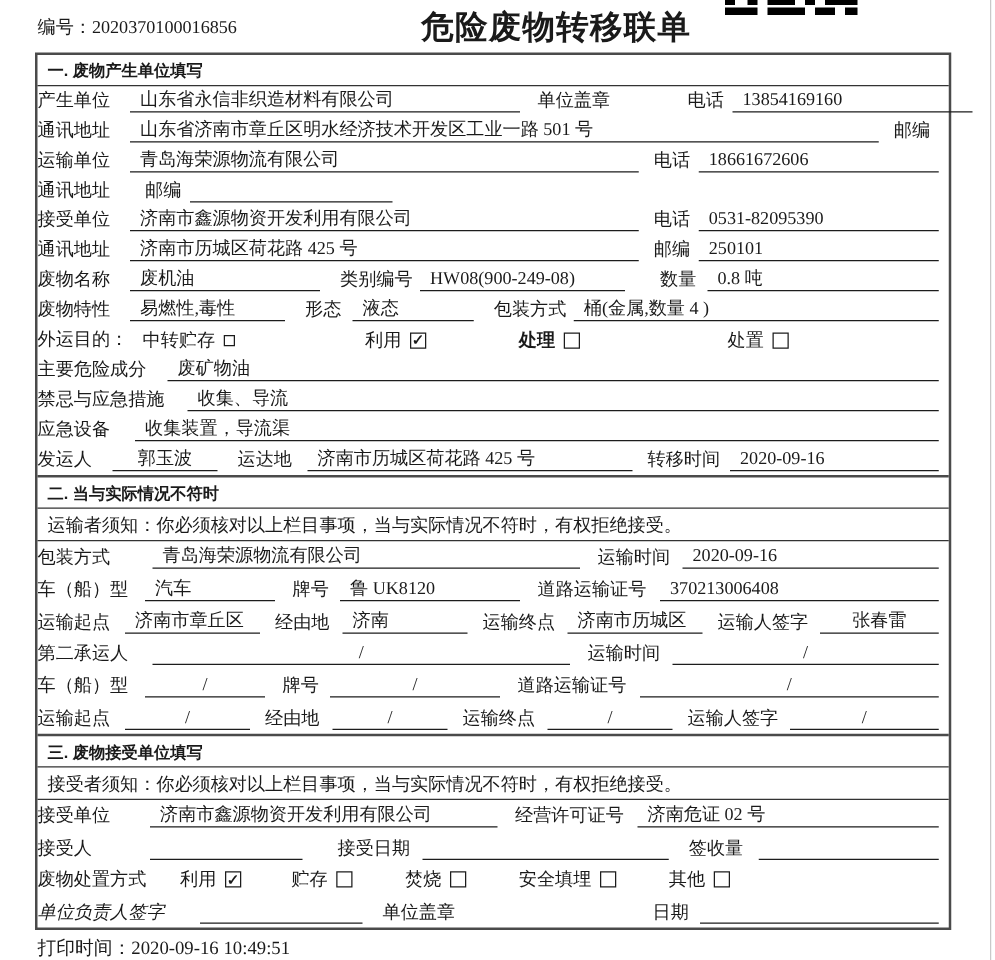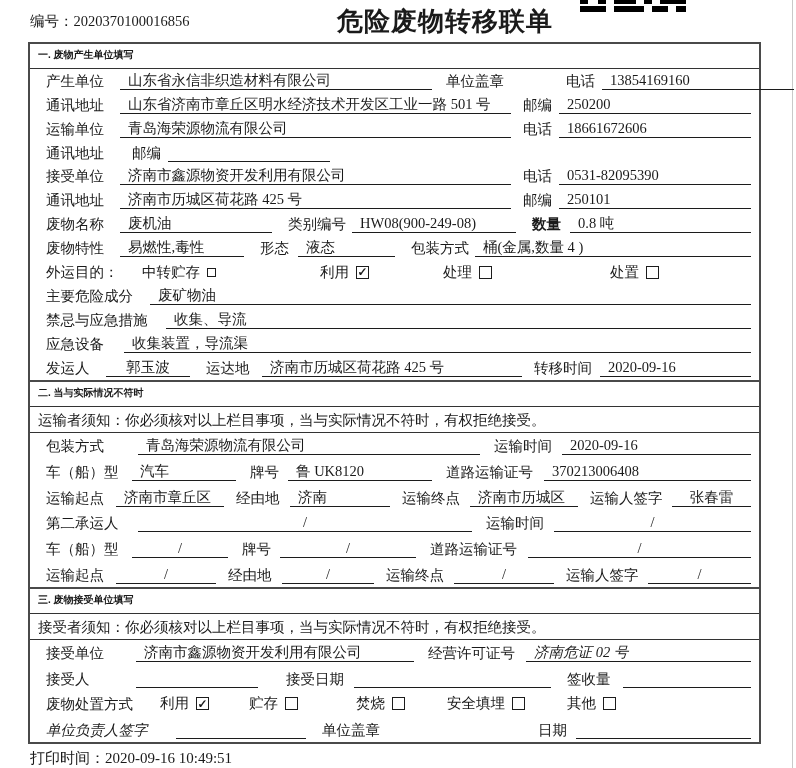--- a/index.html
+++ b/index.html
@@ -19,29 +19,29 @@
   .qr{position:absolute;left:580px;top:0;}
   
   .form{
     position:absolute;left:28px;top:42px;width:729px;
     border:2px solid #4a4a4a;background:#fff;
   }
   .sec{border-bottom:2px solid #4a4a4a;}
   .sec:last-child{border-bottom:none;}
   .sec-h{
     font-family:"Liberation Sans","DejaVu Sans",sans-serif;
-    font-weight:bold;font-size:10px;
+    font-weight:bold;font-size:13px;
     padding:4px 8px 3px 8px;height:25px;box-sizing:border-box;
     border-bottom:1px solid #333;
   }
   .notice{
     padding:4px 8px 3px 8px;height:26px;box-sizing:border-box;
     border-bottom:1px solid #333;white-space:nowrap;
   }
-  .row{display:flex;align-items:flex-end;padding:0 8px 3px 16px;box-sizing:border-box;}
+  .row{display:flex;align-items:flex-end;padding:0 8px 3px 0;box-sizing:border-box;}
   .sec-1 .row{height:23.9px;}
   .sec-2 .row,.sec-3 .row{height:25.7px;}
   .row.chkrow{align-items:center;padding-bottom:0;}
   .lab{white-space:nowrap;flex:none;line-height:18px;}
   .val{
     border-bottom:1px solid #1c1c1c;padding:0 4px 0 8px;
     white-space:nowrap;overflow:hidden;line-height:18px;flex:none;
   }
   .val.ctr{text-align:center;padding:0 2px;}
   .sp{flex:1;}
@@ -90,21 +90,20 @@
           <span class="val" style="width: 300px;">山东省永信非织造材料有限公司</span>
           <span class="lab" style="width: 120px; margin-left: 14px;">单位盖章</span>
           <span class="sp"></span>
           <span class="lab" style="width: 36px;">电话</span>
           <span class="val" style="width: 180px;">13854169160</span>
         </div>
         <div class="row">
           <span class="lab" style="width: 74px;">通讯地址</span>
           <span class="val" style="flex: 1 1 0%;">山东省济南市章丘区明水经济技术开发区工业一路 501 号</span>
           <span class="lab" style="width: 36px; margin-left: 12px;">邮编</span>
-          <span class="val" style="width: 180px;">250200</span>
         </div>
         <div class="row">
           <span class="lab" style="width: 74px;">运输单位</span>
           <span class="val" style="flex: 1 1 0%;">青岛海荣源物流有限公司</span>
           <span class="lab" style="width: 36px; margin-left: 12px;">电话</span>
           <span class="val" style="width: 180px;">18661672606</span>
         </div>
         <div class="row">
           <span class="lab" style="width: 74px;">通讯地址</span>
           <span class="lab" style="width: 36px; margin-left: 12px;">邮编</span>
@@ -120,42 +119,42 @@
           <span class="lab" style="width: 74px;">通讯地址</span>
           <span class="val" style="flex: 1 1 0%;">济南市历城区荷花路 425 号</span>
           <span class="lab" style="width: 36px; margin-left: 12px;">邮编</span>
           <span class="val" style="width: 180px;">250101</span>
         </div>
         <div class="row">
           <span class="lab" style="width: 74px;">废物名称</span>
           <span class="val" style="width: 140px;">废机油</span>
           <span class="lab" style="width: 64px; margin-left: 16px;">类别编号</span>
           <span class="val" style="width: 152px;">HW08(900-249-08)</span>
-          <span class="lab" style="width: 38px; margin-left: 16px; font-weight: bold;">数量</span>
+          <span class="lab" style="width: 38px; margin-left: 28px;">数量</span>
           <span class="val" style="flex: 1 1 0%;">0.8 吨</span>
         </div>
         <div class="row">
           <span class="lab" style="width: 74px;">废物特性</span>
           <span class="val" style="width: 112px;">易燃性,毒性</span>
           <span class="lab" style="width: 38px; margin-left: 16px;">形态</span>
           <span class="val" style="width: 85px;">液态</span>
           <span class="lab" style="width: 64px; margin-left: 16px;">包装方式</span>
           <span class="val" style="flex: 1 1 0%;">桶(金属,数量 4 )</span>
         </div>
         <div class="row chkrow">
           <span class="lab" style="width: 84px;">外运目的：</span>
-          <span class="chk" style="margin-left: 12px;">
+          <span class="chk" style="">
             <span>中转贮存</span>
             <span class="box sm"></span>
           </span>
           <span class="chk" style="margin-left: 104px;">
             <span>利用</span>
             <span class="box on">✓</span>
           </span>
-          <span class="chk" style="margin-left: 74px;">
+          <span class="chk" style="margin-left: 74px; font-weight: bold;">
             <span>处理</span>
             <span class="box"></span>
           </span>
           <span class="chk" style="margin-left: 118px;">
             <span>处置</span>
             <span class="box"></span>
           </span>
         </div>
         <div class="row">
           <span class="lab" style="width: 104px;">主要危险成分</span>
@@ -234,41 +233,41 @@
       </div>
   </div>
   <div class="sec sec-3">
     <div class="sec-h">三. 废物接受单位填写</div>
     <div class="notice">接受者须知：你必须核对以上栏目事项，当与实际情况不符时，有权拒绝接受。</div>
     <div>
         <div class="row">
           <span class="lab" style="width: 90px;">接受单位</span>
           <span class="val" style="width: 266px;">济南市鑫源物资开发利用有限公司</span>
           <span class="lab" style="width: 98px; margin-left: 14px;">经营许可证号</span>
-          <span class="val" style="flex: 1 1 0%; font-style: italic;">济南危证 02 号</span>
+          <span class="val" style="flex: 1 1 0%;">济南危证 02 号</span>
         </div>
         <div class="row">
           <span class="lab" style="width: 90px;">接受人</span>
           <span class="val" style="width: 110px;"></span>
           <span class="lab" style="width: 68px; margin-left: 28px;">接受日期</span>
           <span class="val" style="width: 185px;"></span>
           <span class="lab" style="width: 56px; margin-left: 16px;">签收量</span>
           <span class="val" style="flex: 1 1 0%;"></span>
         </div>
         <div class="row chkrow">
           <span class="lab" style="width: 100px;">废物处置方式</span>
           <span class="chk" style="margin-left: 14px;">
             <span>利用</span>
             <span class="box on">✓</span>
           </span>
           <span class="chk" style="margin-left: 40px;">
             <span>贮存</span>
             <span class="box"></span>
           </span>
-          <span class="chk" style="margin-left: 58px;">
+          <span class="chk" style="margin-left: 42px;">
             <span>焚烧</span>
             <span class="box"></span>
           </span>
           <span class="chk" style="margin-left: 42px;">
             <span>安全填埋</span>
             <span class="box"></span>
           </span>
           <span class="chk" style="margin-left: 42px;">
             <span>其他</span>
             <span class="box"></span>

